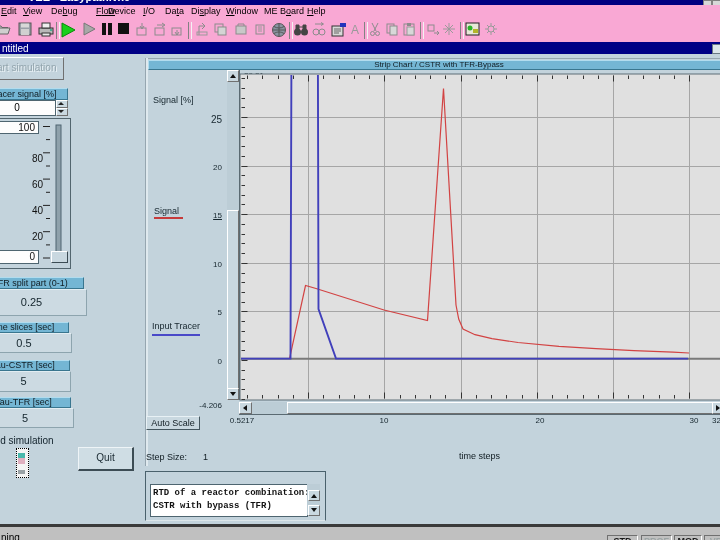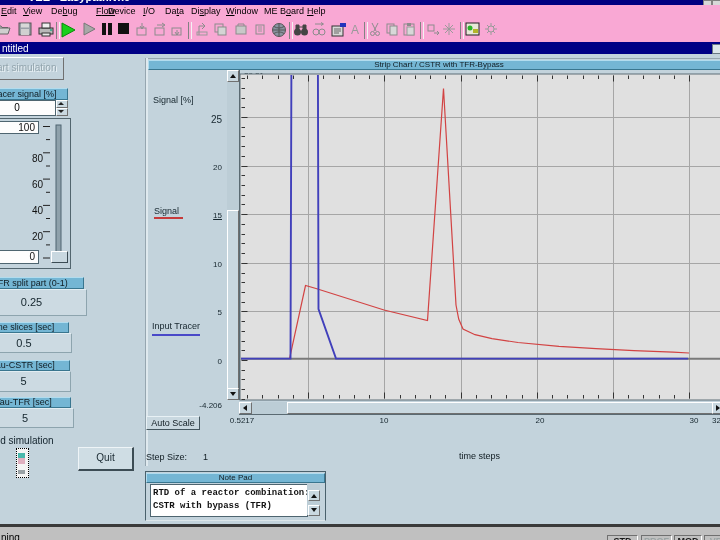--- a/index.html
+++ b/index.html
@@ -286,21 +286,20 @@
   <div class="abs raised" style="left:0;top:0;width:11px;height:10px;background:#c9d8e0;">
     <div class="abs" style="left:3px;top:2px;width:0;height:0;border-top:3px solid transparent;border-bottom:3px solid transparent;border-right:4px solid #111;"></div>
   </div>
   <div class="abs raised" style="left:48px;top:0;width:424px;height:10px;background:#c9d8e0;"></div>
   <div class="abs raised" style="left:473px;top:0;width:10px;height:10px;background:#c9d8e0;">
     <div class="abs" style="left:3px;top:2px;width:0;height:0;border-top:3px solid transparent;border-bottom:3px solid transparent;border-left:4px solid #111;"></div>
   </div>
 </div>
 
 <div class="abs" style="left:145px;top:471px;width:179px;height:48px;border:1px solid #4a616c;border-bottom-color:#dde6ea;background:#c3d3dc;">
-  <div class="abs hdr" style="left:0;top:1px;width:177px;height:8px;line-height:8px;font-size:8px;">Note Pad</div>
   <div class="abs whitef" style="left:4px;top:12px;width:156px;height:31px;background:#fff;">
     <div style="font-family:'Liberation Mono',monospace;font-size:9px;font-weight:bold;line-height:13px;color:#111;padding:2px 0 0 2px;white-space:pre;">RTD of a reactor combination:
 CSTR with bypass (TFR)</div>
   </div>
   <div class="abs" style="left:161px;top:12px;width:13px;height:31px;background:#bccdd6;">
     <div class="abs raised" style="left:1px;top:6px;width:10px;height:9px;background:#c9d8e0;">
       <div class="abs" style="left:2px;top:3px;width:0;height:0;border-left:3px solid transparent;border-right:3px solid transparent;border-bottom:4px solid #111;"></div>
     </div>
     <div class="abs raised" style="left:1px;top:21px;width:10px;height:9px;background:#c9d8e0;">
       <div class="abs" style="left:2px;top:2px;width:0;height:0;border-left:3px solid transparent;border-right:3px solid transparent;border-top:4px solid #111;"></div>

